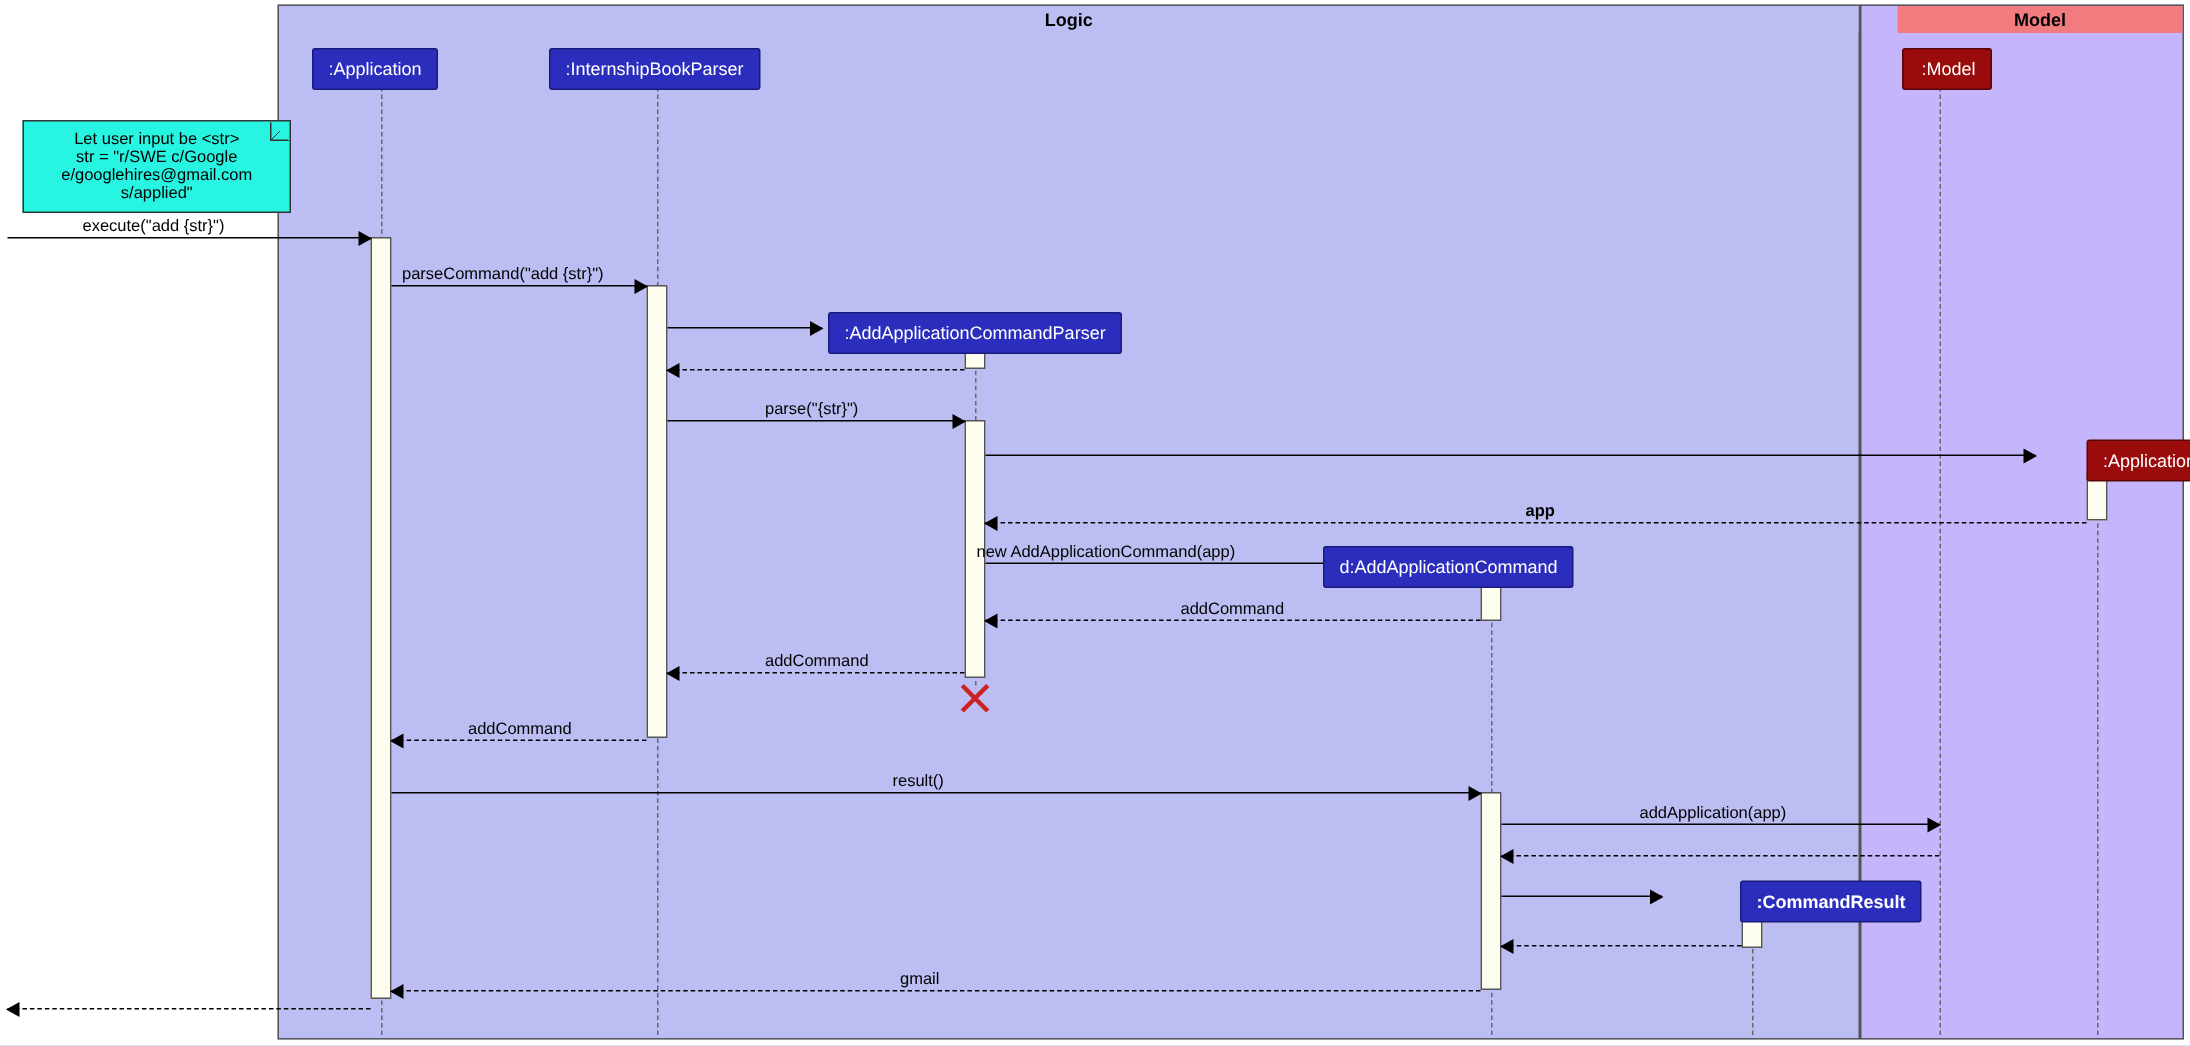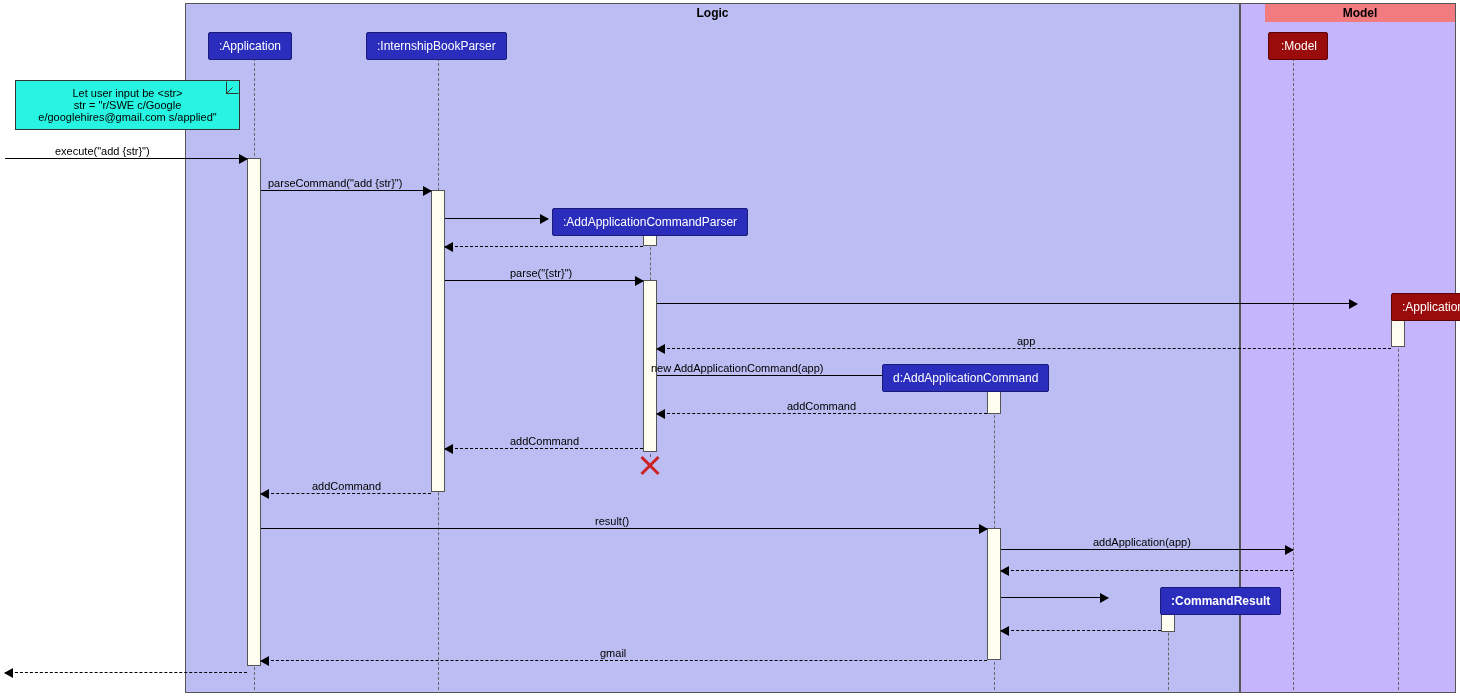--- a/index.html
+++ b/index.html
@@ -36,21 +36,21 @@
 </head>
 <body>
 
 <div class="region region-logic" style="left:185px; top:3px; width:1055px; height:690px;">
   <div class="region-title">Logic</div>
 </div>
 <div class="region region-model" style="left:1240px; top:3px; width:216px; height:690px;">
   <div class="region-title">Model</div>
 </div>
 
-<div class="note" style="left:15px; top:80px; width:225px;">
+<div class="note" style="left:15px; top:80px; width:179px;">
   <div>Let user input be &lt;str&gt;</div>
   <div>str = "r/SWE c/Google</div>
   <div>e/googlehires@gmail.com s/applied"</div>
 </div>
 
 <div class="participant-box" style="left:208px; top:32px;">:Application</div>
 <div class="participant-box" style="left:366px; top:32px;">:InternshipBookParser</div>
 <div class="participant-box" style="left:552px; top:208px;">:AddApplicationCommandParser</div>
 <div class="participant-box" style="left:882px; top:364px;">d:AddApplicationCommand</div>
 <div class="participant-box" style="left:1160px; top:587px;font-weight:bold;">:CommandResult</div>
@@ -82,21 +82,21 @@
 
 <div class="msg-line arrow-right" style="left:445px; top:218px; width:103px;"></div>
 
 <div class="msg-line dashed arrow-left" style="left:445px; top:246px; width:198px;"></div>
 
 <div class="msg-label" style="left:510px; top:267px;">parse("{str}")</div>
 <div class="msg-line arrow-right" style="left:445px; top:280px; width:198px;"></div>
 
 <div class="msg-line arrow-right" style="left:657px; top:303px; width:700px;"></div>
 
-<div class="msg-label" style="left:1017px; top:335px;">app</div>
+<div class="msg-label" style="left:1017px; top:335px;font-weight:bold;">app</div>
 <div class="msg-line dashed arrow-left" style="left:657px; top:348px; width:734px;"></div>
 
 <div class="msg-label" style="left:651px; top:362px;">new AddApplicationCommand(app)</div>
 <div class="msg-line arrow-right" style="left:657px; top:375px; width:253px;"></div>
 
 <div class="msg-label" style="left:787px; top:400px;">addCommand</div>
 <div class="msg-line dashed arrow-left" style="left:657px; top:413px; width:330px;"></div>
 
 <div class="msg-label" style="left:510px; top:435px;">addCommand</div>
 <div class="msg-line dashed arrow-left" style="left:445px; top:448px; width:198px;"></div>

